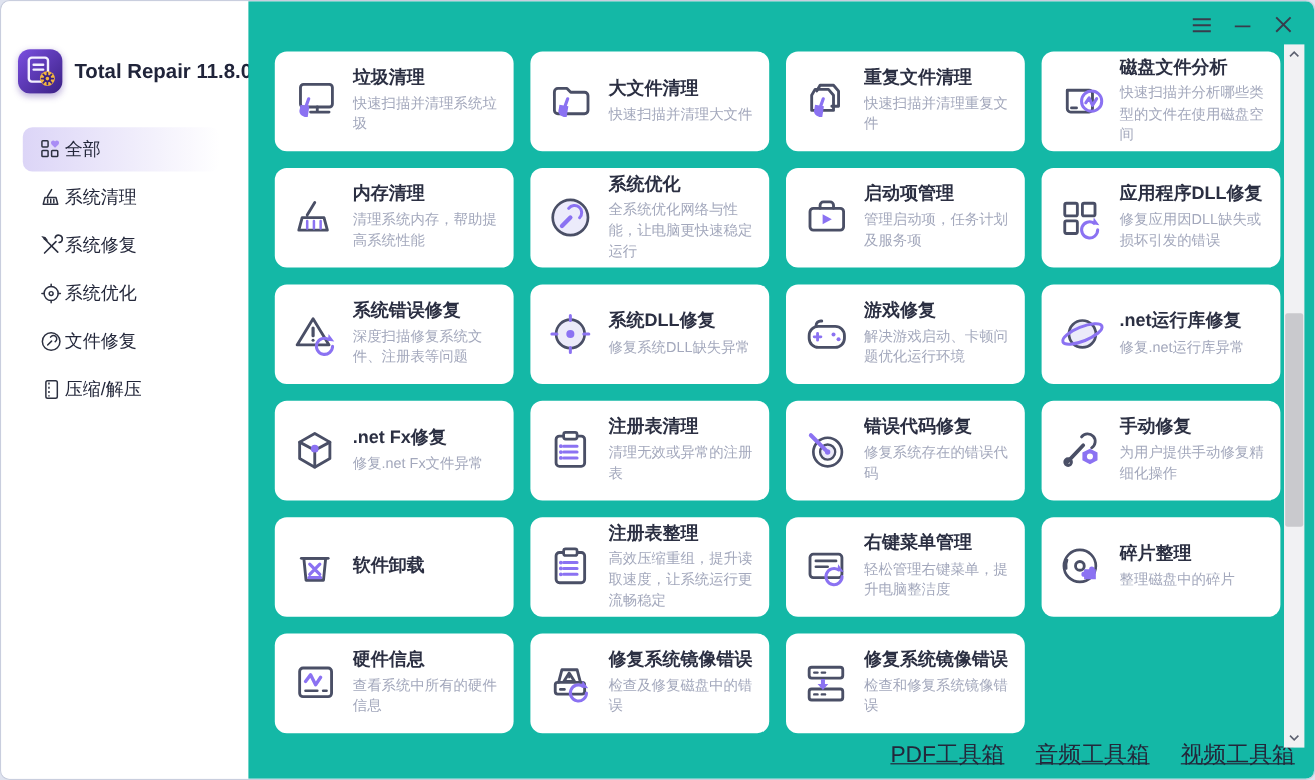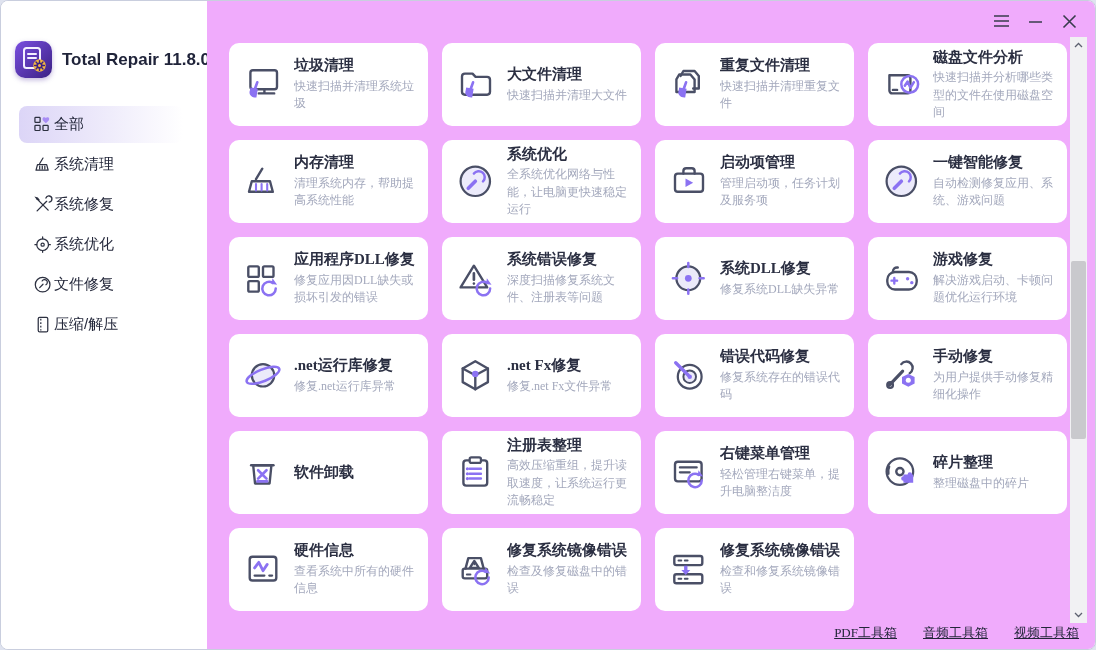--- a/index.html
+++ b/index.html
@@ -9,32 +9,32 @@
   .logo-row{display:flex;align-items:center;gap:10px;margin:40px 0 0 14px;}
   .logo-badge{position:relative;width:37px;height:37px;border-radius:10px;background:linear-gradient(135deg,#7a4fe0,#3b2184);box-shadow:0 2px 5px rgba(80,50,160,.35);flex:0 0 auto;}
   .logo-badge svg{position:absolute;left:0;top:0;}
   .app-title{font-size:17px;font-weight:bold;color:#20243a;white-space:nowrap;}
   .nav{margin-top:28px;}
   .nav-item{display:flex;align-items:center;height:37px;margin:3px 0 3px 18px;width:164px;border-radius:8px;padding-left:13px;box-sizing:border-box;cursor:pointer;}
   .nav-item.active{background:linear-gradient(90deg,#dcd5f7 0%,#efecfb 55%,rgba(255,255,255,0) 100%);}
   .nav-item .nicon{width:22px;height:22px;flex:0 0 auto;display:flex;align-items:center;justify-content:center;}
   .nav-item .nlabel{font-size:15px;color:#23273a;}
   
-  .main{position:absolute;left:206px;top:0;right:0;bottom:0;background:#f0abfc;font-family:Liberation Serif, serif;}
+  .main{position:absolute;left:206px;top:0;right:0;bottom:0;background:#14b8a6;}
   .win-controls{position:absolute;top:12px;right:16px;display:flex;gap:14px;z-index:5;}
   .wc-btn{width:20px;height:20px;display:flex;align-items:center;justify-content:center;cursor:pointer;}
   .grid{position:absolute;left:22px;top:42px;display:grid;grid-template-columns:repeat(4,199px);grid-auto-rows:83px;gap:14px;}
   .card{background:#ffffff;border-radius:10px;display:flex;align-items:center;padding:0 8px 0 13px;box-sizing:border-box;cursor:pointer;}
   .card .cicon{width:42px;height:42px;flex:0 0 auto;margin-right:10px;}
   .card .ctext{overflow:hidden;}
   .card .ctitle{font-size:15px;font-weight:bold;color:#2b2f42;line-height:1.25;white-space:nowrap;}
   .card .cdesc{font-size:12px;color:#a3a8bc;line-height:1.45;margin-top:3px;}
   
   .footer{position:absolute;right:16px;bottom:7px;display:flex;gap:26px;}
-  .footer a{font-size:13px;color:#23273a;text-decoration:underline;cursor:pointer;text-align:center;}
+  .footer a{font-size:19px;color:#23273a;text-decoration:underline;cursor:pointer;text-align:center;}
   
   .scrollbar{position:absolute;top:36px;bottom:26px;right:8px;width:17px;background:#f1f1f3;}
   .sb-arrow{position:absolute;left:0;width:17px;height:16px;display:flex;align-items:center;justify-content:center;color:#5d6170;cursor:pointer;}
   .sb-arrow.up{top:0;} .sb-arrow.down{bottom:0;}
   .sb-thumb{position:absolute;left:1px;width:15px;top:224px;height:178px;background:#c9c9cd;border-radius:2px;cursor:pointer;}
 </style>
 </head>
 <body>
 
 <div class="window">
@@ -227,31 +227,20 @@
               <path d="M11 9 V7.2 C11 6.1 11.9 5.2 13 5.2 h4 c1.1 0 2 .9 2 2 V9" fill="none" stroke="#4a4f66" stroke-width="1.7" stroke-linecap="round" stroke-linejoin="round"></path>
               <path d="M12.5 12.5 18 15.5 12.5 18.5 Z" fill="#8b72f2"></path>
             </svg></span>
           <span class="ctext">
             <div class="ctitle">启动项管理</div>
             <div class="cdesc">管理启动项，任务计划及服务项</div>
           </span>
         </div>
         <div class="card">
           <span class="cicon"><svg width="42" height="42" viewBox="0 0 30 30">
-              <circle cx="14.5" cy="14.5" r="10.5" fill="#ecebfb" stroke="#4a4f66" stroke-width="1.6"></circle>
-              <path d="M9.5 19.5 14.5 14.5" stroke="#8b72f2" stroke-width="2.6" stroke-linecap="round"></path>
-              <path d="M13.5 9 a4.3 4.3 0 1 1 6.5 5.6" fill="none" stroke="#8b72f2" stroke-width="1.8" stroke-linecap="round" stroke-linejoin="round"></path>
-            </svg></span>
-          <span class="ctext">
-            <div class="ctitle">一键智能修复</div>
-            <div class="cdesc">自动检测修复应用、系统、游戏问题</div>
-          </span>
-        </div>
-        <div class="card">
-          <span class="cicon"><svg width="42" height="42" viewBox="0 0 30 30">
               <rect x="4.5" y="6" width="7.5" height="7.5" rx="1" fill="none" stroke="#4a4f66" stroke-width="1.7" stroke-linecap="round" stroke-linejoin="round"></rect>
               <rect x="15" y="6" width="7.5" height="7.5" rx="1" fill="none" stroke="#4a4f66" stroke-width="1.7" stroke-linecap="round" stroke-linejoin="round"></rect>
               <rect x="4.5" y="16.5" width="7.5" height="7.5" rx="1" fill="none" stroke="#4a4f66" stroke-width="1.7" stroke-linecap="round" stroke-linejoin="round"></rect>
               <g transform="translate(14.5,17)">
                 <path d="M9.6 4.8 a4.8 4.8 0 1 1 -2.2 -4" fill="none" stroke="#8b72f2" stroke-width="1.8" stroke-linecap="round" stroke-linejoin="round"></path>
                 <path d="M7.6 -1.2 7.3 1.1 9.5 1.4 Z" fill="#8b72f2" stroke="#8b72f2"></path>
               </g>
             </svg></span>
           <span class="ctext">
             <div class="ctitle">应用程序DLL修复</div>
@@ -309,20 +298,32 @@
         </div>
         <div class="card">
           <span class="cicon"><svg width="42" height="42" viewBox="0 0 30 30">
               <path d="M14.5 4.5 23.5 9.6 v9.8 L14.5 24.5 5.5 19.4 V9.6 Z" fill="none" stroke="#4a4f66" stroke-width="1.7" stroke-linecap="round" stroke-linejoin="round"></path>
               <path d="M5.5 9.6 14.5 14.5 23.5 9.6 M14.5 14.5 V24.5" fill="none" stroke="#4a4f66" stroke-width="1.7" stroke-linecap="round" stroke-linejoin="round"></path>
               <circle cx="14.5" cy="13.5" r="2.3" fill="#8b72f2"></circle>
             </svg></span>
           <span class="ctext">
             <div class="ctitle">.net Fx修复</div>
             <div class="cdesc">修复.net Fx文件异常</div>
+          </span>
+        </div>
+        <div class="card">
+          <span class="cicon"><svg width="42" height="42" viewBox="0 0 30 30">
+              <rect x="6" y="6" width="17" height="18" rx="2" fill="none" stroke="#4a4f66" stroke-width="1.7" stroke-linecap="round" stroke-linejoin="round"></rect>
+              <rect x="10.5" y="3.8" width="8" height="4" rx="1.2" fill="#ffffff" stroke="#4a4f66" stroke-width="1.6"></rect>
+              <path d="M10.5 12 h8 M10.5 15.5 h8 M10.5 19 h8" stroke="#8b72f2" stroke-width="1.8" stroke-linecap="round"></path>
+              <path d="M8.8 12 h.1 M8.8 15.5 h.1 M8.8 19 h.1" stroke="#8b72f2" stroke-width="2.2" stroke-linecap="round"></path>
+            </svg></span>
+          <span class="ctext">
+            <div class="ctitle">注册表清理</div>
+            <div class="cdesc">清理无效或异常的注册表</div>
           </span>
         </div>
         <div class="card">
           <span class="cicon"><svg width="42" height="42" viewBox="0 0 30 30">
               <circle cx="15.5" cy="15.5" r="8.5" fill="#ffffff" stroke="#4a4f66" stroke-width="1.6"></circle>
               <circle cx="15.5" cy="15.5" r="4.5" fill="#ebeaf9" stroke="#4a4f66" stroke-width="1.4"></circle>
               <path d="M5.5 5.5 14.5 14.5" stroke="#8b72f2" stroke-width="2.4" stroke-linecap="round"></path>
               <circle cx="15.5" cy="15.5" r="1.6" fill="#8b72f2"></circle>
             </svg></span>
           <span class="ctext">

